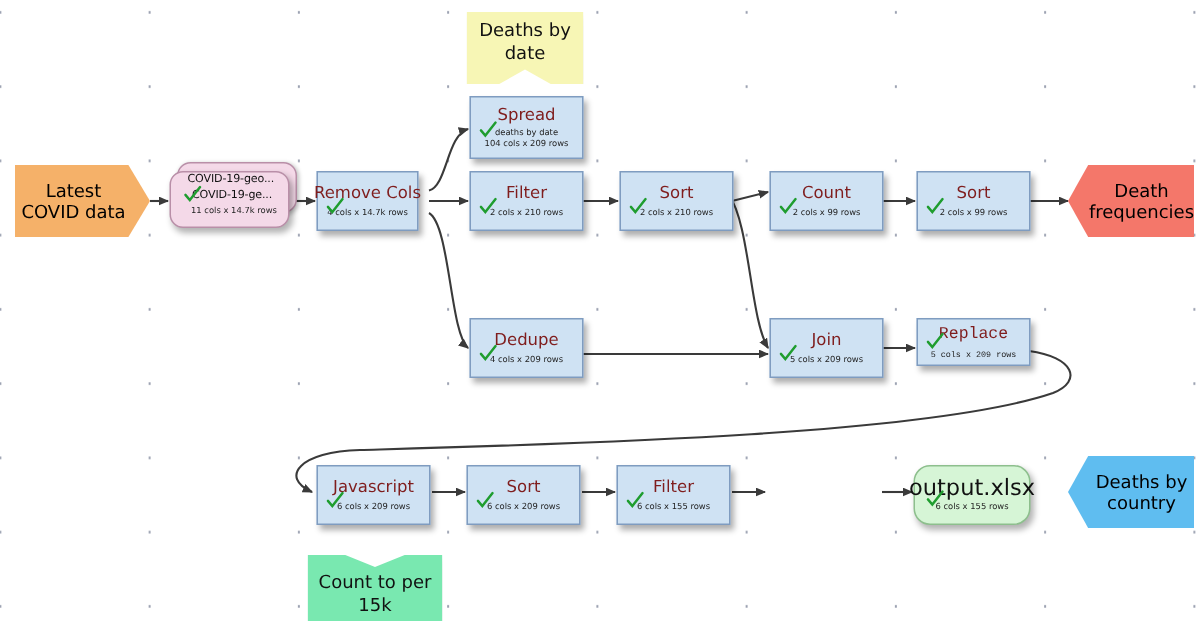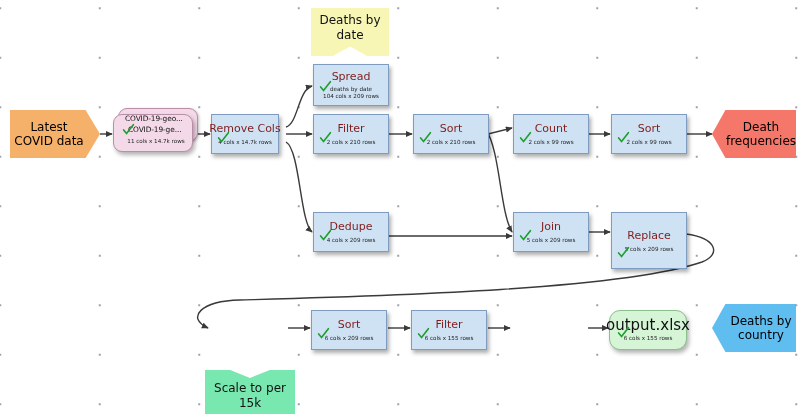--- a/index.html
+++ b/index.html
@@ -253,21 +253,21 @@
 
   <div class="note yellow" style="left:311px; top:8px; width:78px; height:48px;">
     <div>
       <div>Deaths by</div>
       <div>date</div>
     </div>
   </div>
 
   <div class="note green" style="left:205px; top:370px; width:90px; height:44px;">
     <div>
-      <div>Scale to per</div>
+      <div>Count to per</div>
       <div>15k</div>
     </div>
   </div>
 
   <div class="stacknode" style="left:113px; top:108px; width:86px; height:46px;">
     <div class="card back"></div>
     <div class="card front"></div>
     <div class="l1">COVID-19-geo...</div>
     <div class="l2">COVID-19-ge...</div>
     <div class="sub">11 cols x 14.7k rows</div>
@@ -334,28 +334,35 @@
   </div>
 
   <div class="node" style="left:513px; top:212px; width:76px; height:40px;">
     <div class="title">Join</div>
     <div class="sub">5 cols x 209 rows</div>
     <svg class="check" viewBox="0 0 12 12">
       <path d="M1.5,6.4 L4.2,9.6 L10.5,1.6" fill="none" stroke="#1f9d2f" stroke-width="1.5" stroke-linecap="round"></path>
     </svg>
   </div>
 
-  <div class="node" style="left:611px; top:212px; width:76px; height:57px;">
+  <div class="node" style="left:611px; top:212px; width:76px; height:32px;font-family:Liberation Mono, monospace;">
     <div class="title">Replace</div>
     <div class="sub">5 cols x 209 rows</div>
     <svg class="check" viewBox="0 0 12 12">
       <path d="M1.5,6.4 L4.2,9.6 L10.5,1.6" fill="none" stroke="#1f9d2f" stroke-width="1.5" stroke-linecap="round"></path>
     </svg>
   </div>
 
+  <div class="node" style="left:211px; top:310px; width:76px; height:40px;">
+    <div class="title">Javascript</div>
+    <div class="sub">6 cols x 209 rows</div>
+    <svg class="check" viewBox="0 0 12 12">
+      <path d="M1.5,6.4 L4.2,9.6 L10.5,1.6" fill="none" stroke="#1f9d2f" stroke-width="1.5" stroke-linecap="round"></path>
+    </svg>
+  </div>
 
   <div class="node" style="left:311px; top:310px; width:76px; height:40px;">
     <div class="title">Sort</div>
     <div class="sub">6 cols x 209 rows</div>
     <svg class="check" viewBox="0 0 12 12">
       <path d="M1.5,6.4 L4.2,9.6 L10.5,1.6" fill="none" stroke="#1f9d2f" stroke-width="1.5" stroke-linecap="round"></path>
     </svg>
   </div>
 
   <div class="node" style="left:411px; top:310px; width:76px; height:40px;">

